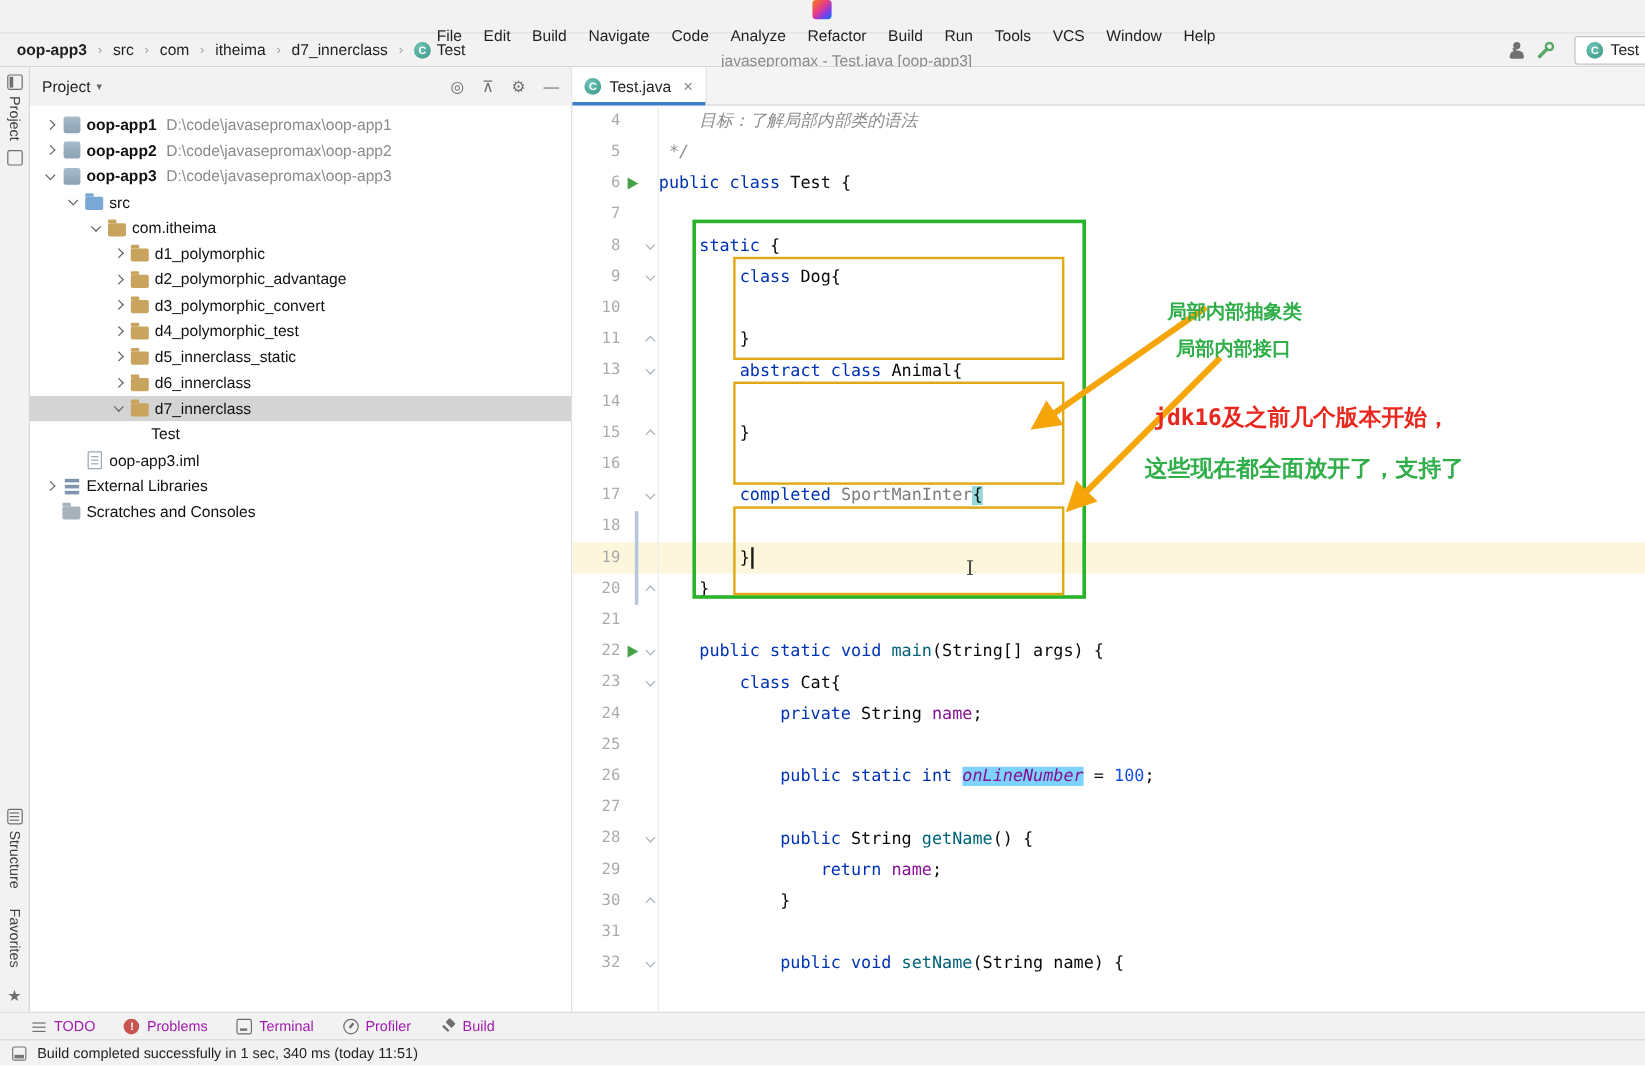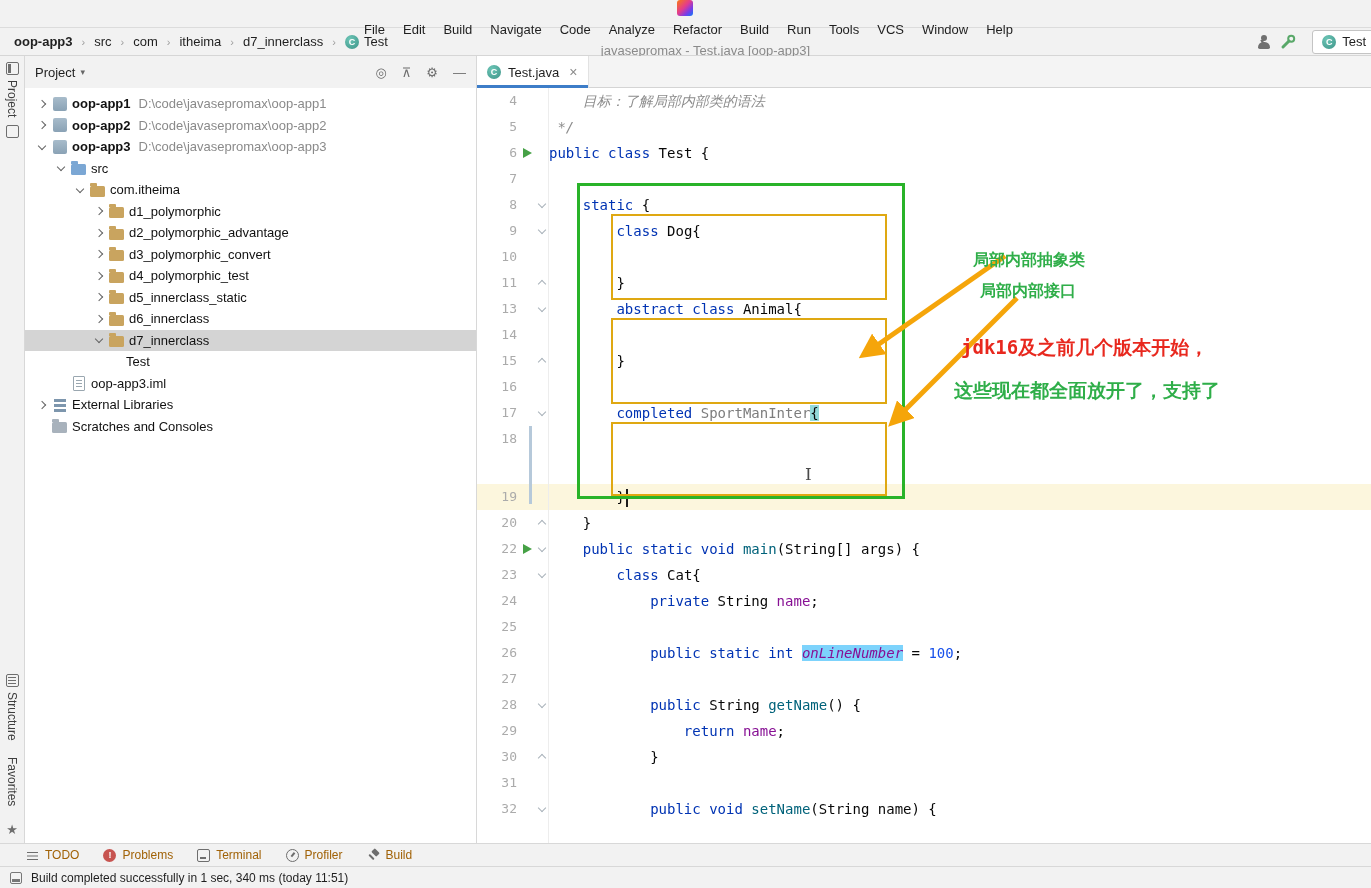--- a/index.html
+++ b/index.html
@@ -77,21 +77,21 @@
 
   
   .editor { flex:1; min-width:0; display:flex; flex-direction:column; background:#fff; }
   .tabbar { height:32px; flex:none; background:#f4f4f4; border-bottom:1px solid #d4d4d4; display:flex; }
   .tab { height:32px; display:flex; align-items:center; gap:7px; padding:0 10px; background:#fff; font-size:13px;
          box-shadow:inset 0 -3px 0 var(--tab-underline,#3d7dc8); border-right:1px solid #e2e2e2; }
   .tab .close { color:#8a8a8a; font-size:14px; margin-left:3px; }
 
   .code-area { position:relative; flex:1; font-family:"DejaVu Sans Mono", monospace; font-size:14px; overflow:hidden; }
   .code-row { display:flex; height:26px; line-height:26px; }
-  .code-row.caret-row { background:var(--caret-line,#fcf6dd);margin-top:32px; }
+  .code-row.caret-row { background:var(--caret-line,#fcf6dd); }
   .gutter { width:72px; flex:none; display:flex; align-items:center; }
   .lnum { width:40px; text-align:right; color:#ababab; font-size:13px; flex:none; }
   .runslot { width:16px; height:16px; margin-left:2px; flex:none; position:relative; }
   .runslot.run::before { content:''; position:absolute; left:4px; top:3px; border-left:9px solid #46a146; border-top:5px solid transparent; border-bottom:5px solid transparent; }
   .foldslot { width:14px; flex:none; display:inline-flex; align-items:center; justify-content:center; }
   .fold-down::before { content:''; width:5px; height:5px; border-right:1.4px solid #a9b2ba; border-bottom:1.4px solid #a9b2ba; transform:rotate(45deg); margin-bottom:2px; }
   .fold-up::before   { content:''; width:5px; height:5px; border-right:1.4px solid #a9b2ba; border-bottom:1.4px solid #a9b2ba; transform:rotate(-135deg); margin-top:2px; }
   .code-text { white-space:pre; }
 
   .tk-p   { color:#080808; }
@@ -119,21 +119,21 @@
   .note { position:absolute; font-weight:600; white-space:nowrap; }
   .note.green { color:var(--note-green,#2fae49); }
   .note.red   { color:var(--note-red,#e8281e); }
   .n1 { left:496px; top:162px; font-size:16px; }
   .n2 { left:503px; top:193px; font-size:16px; }
   .n3 { left:484px; top:247px; font-size:19px; }
   .n4 { left:477px; top:290px; font-size:19px; }
   .ibeam { position:absolute; left:328px; top:376px; font-family:"DejaVu Serif", serif; font-size:17px; color:#4a4a4a; }
 
   
-  .bottombar { height:23px; background:#f2f2f2; border-top:1px solid #d8d8d8; display:flex; align-items:center; padding-left:26px; gap:24px; font-size:12px; color:#a16207; }
+  .bottombar { height:23px; background:#f2f2f2; border-top:1px solid #d8d8d8; display:flex; align-items:center; padding-left:26px; gap:24px; font-size:12px; color:#a21caf; }
   .bb-item { display:flex; align-items:center; gap:6px; }
   .bicon { width:13px; height:13px; position:relative; flex:none; }
   .icon-todo::before { content:''; position:absolute; left:1px; top:3px; width:11px; height:1.6px; background:#6e6e6e; box-shadow:0 3.5px 0 #6e6e6e, 0 7px 0 #6e6e6e; }
   .icon-problems { background:#c75450; border-radius:50%; display:flex; align-items:center; justify-content:center; }
   .icon-problems::after { content:'!'; color:#fff; font-size:9px; font-weight:bold; line-height:1; }
   .icon-terminal { border:1.5px solid #6e6e6e; border-radius:2px; }
   .icon-terminal::after { content:''; position:absolute; left:2px; bottom:2px; width:6px; height:1.5px; background:#6e6e6e; }
   .icon-profiler { border:1.5px solid #6e6e6e; border-radius:50%; }
   .icon-profiler::after { content:''; position:absolute; left:5px; top:2px; width:1.5px; height:5px; background:#6e6e6e; transform:rotate(40deg); }
   .icon-build::before { content:''; position:absolute; left:5px; top:1px; width:7px; height:5px; background:#6e6e6e; border-radius:1px; transform:rotate(45deg); }
@@ -469,20 +469,28 @@
           <div class="code-row">
             <div class="gutter">
               <span class="lnum">20</span>
               <span class="runslot"></span>
               <span class="foldslot fold-up"></span>
             </div>
             <div class="code-text"><span class="tk-p">    }</span></div>
           </div>
           <div class="code-row">
             <div class="gutter">
+              <span class="lnum">21</span>
+              <span class="runslot"></span>
+              <span class="foldslot"></span>
+            </div>
+            <div class="code-text"></div>
+          </div>
+          <div class="code-row">
+            <div class="gutter">
               <span class="lnum">22</span>
               <span class="runslot run"></span>
               <span class="foldslot fold-down"></span>
             </div>
             <div class="code-text"><span class="tk-p">    </span><span class="tk-k">public</span><span class="tk-p"> </span><span class="tk-k">static</span><span class="tk-p"> </span><span class="tk-k">void</span><span class="tk-p"> </span><span class="tk-fn">main</span><span class="tk-p">(String[] args) {</span></div>
           </div>
           <div class="code-row">
             <div class="gutter">
               <span class="lnum">23</span>
               <span class="runslot"></span>

